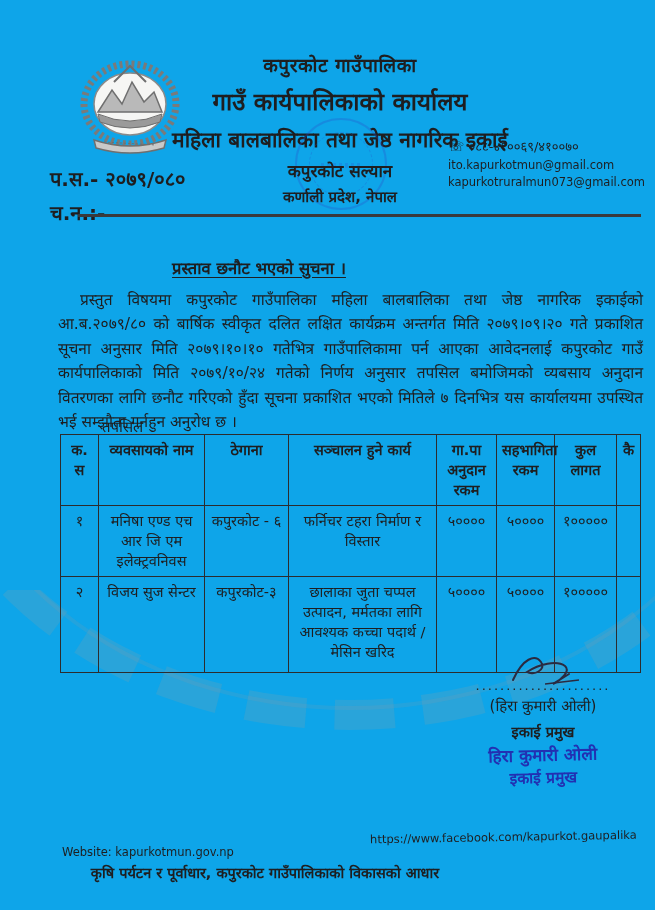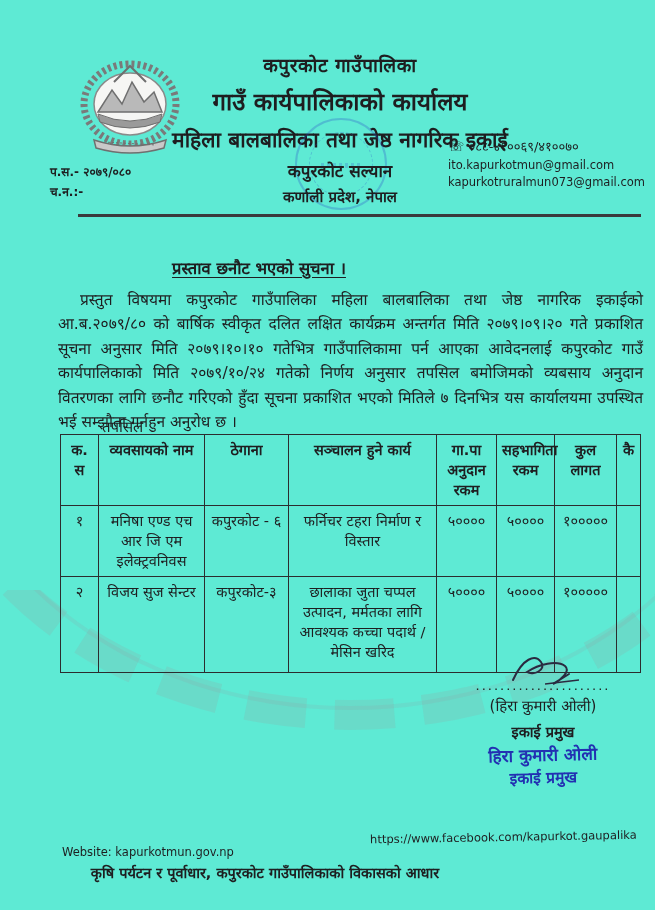--- a/index.html
+++ b/index.html
@@ -1,21 +1,21 @@
 <!DOCTYPE html>
 <html><head>
 <meta charset="utf-8">
 <style>
   * { margin: 0; padding: 0; box-sizing: border-box; }
   html,body { background:#e8e8e8; }
   .page {
     position: relative;
     width: 655px; height: 910px;
     margin: 0 auto;
-    background: #5eead4;
+    background: #0ea5e9;
     font-family: "DejaVu Sans", sans-serif;
     color: #1e1e20;
     overflow: hidden;
   }
   
   .logo { position:absolute; left:74px; top:52px; width:112px; height:112px; }
   
   .hdr { position:absolute; left:130px; top:52px; width:420px; text-align:center; }
   .hdr .l1 { font-size:19px; font-weight:bold; letter-spacing:.5px; }
   .hdr .l2 { font-size:24px; font-weight:bold; margin-top:6px; }
@@ -33,21 +33,21 @@
     border:1px dashed rgba(46,76,200,.35); border-radius:50%;
   }
   .hdr-stamp:after {
     content:""; position:absolute; left:24px; top:43px; right:24px; height:5px;
     background:repeating-linear-gradient(90deg, rgba(46,76,200,.30) 0 3px, transparent 3px 6px);
   }
   
   .contact { position:absolute; left:448px; top:138px; width:205px; font-size:11.5px; line-height:1.45; }
   .contact .phone { font-size:13px; }
   
-  .refs { position:absolute; left:50px; top:162px; font-size:12px; font-weight:bold; line-height:1.7; }
+  .refs { position:absolute; left:50px; top:162px; font-size:20px; font-weight:bold; line-height:1.7; }
   
   .rule { position:absolute; left:78px; top:214px; width:563px; height:3px; background:#3a3a3c; }
   
   .date { position:absolute; left:452px; top:226px; font-size:16px; font-weight:bold; }
   .subject { position:absolute; left:0; top:256px; width:518px; text-align:center;
              font-size:16.5px; font-weight:bold; }
   .subject span { text-decoration:underline; text-underline-offset:3px; }
   
   .body-text { position:absolute; left:58px; top:288px; width:585px;
                font-size:15.5px; line-height:1.58; text-align:justify; text-indent:22px; }

